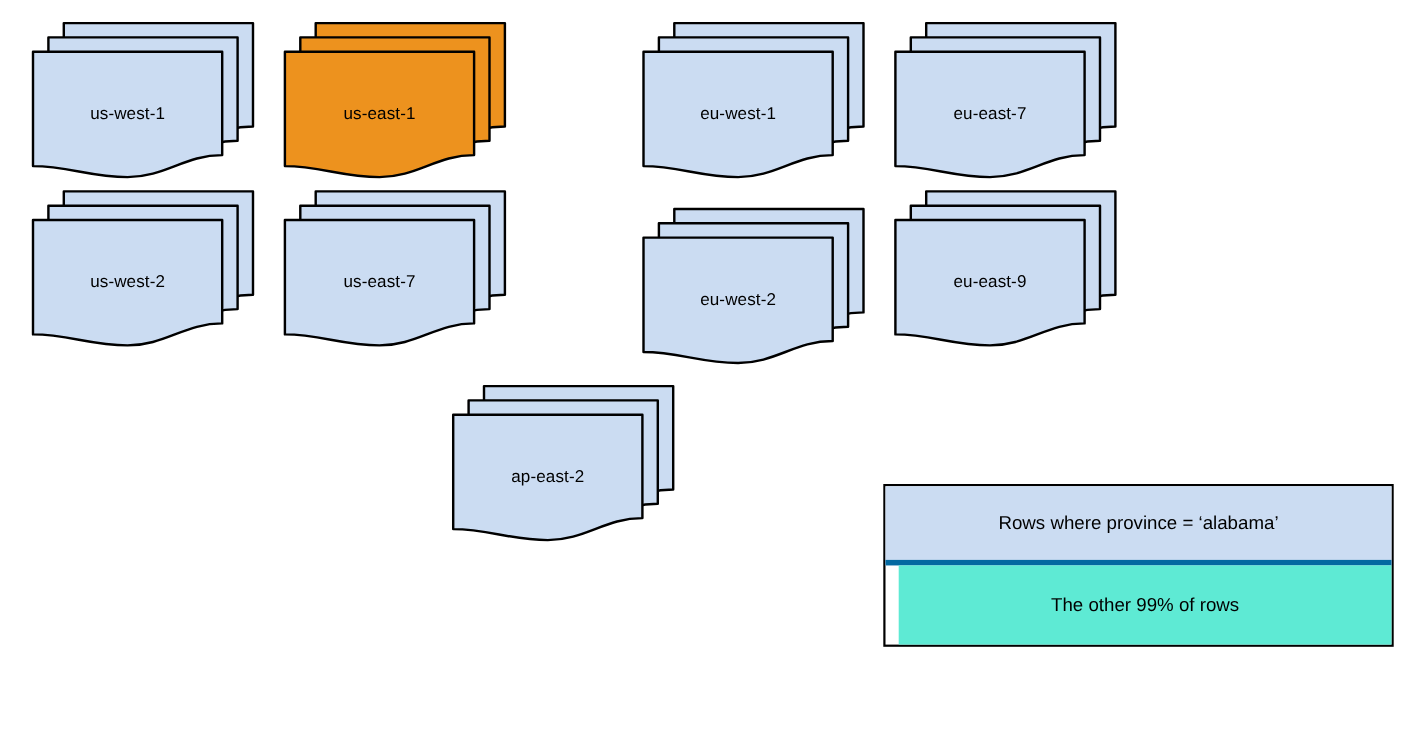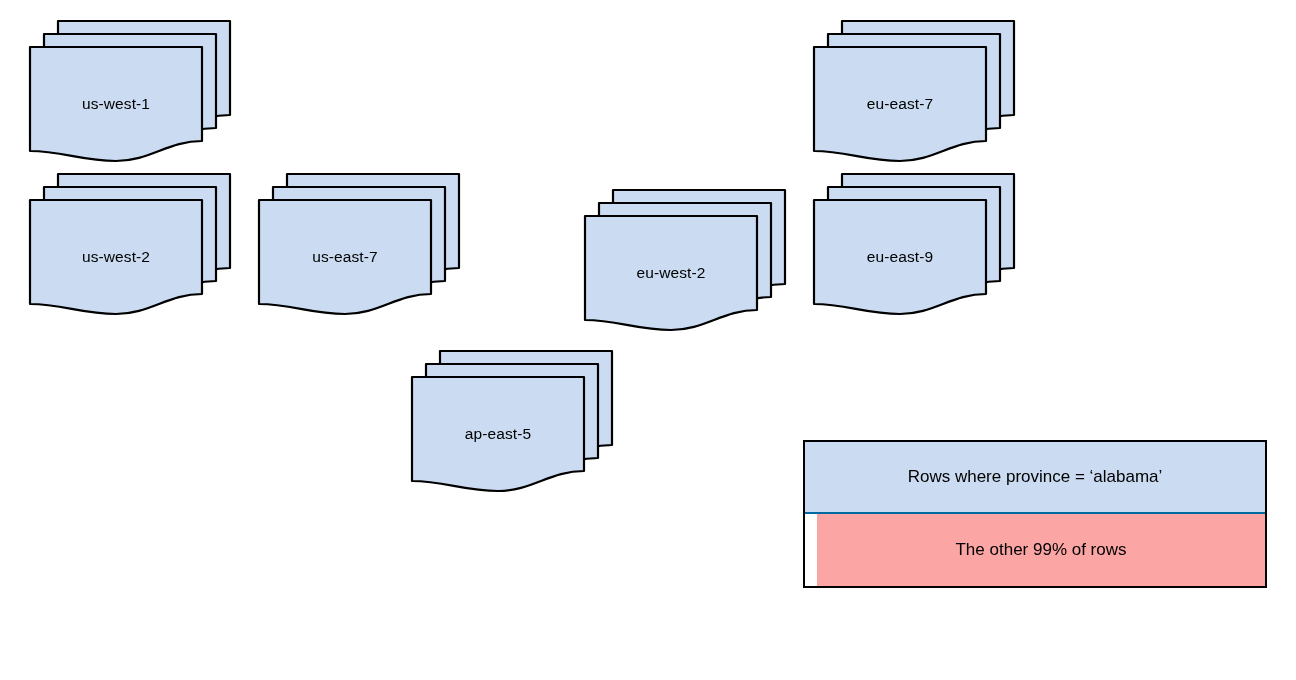--- a/index.html
+++ b/index.html
@@ -71,24 +71,24 @@
     display: flex;
     align-items: center;
     justify-content: center;
     font-size: 17px;
     color: #000000;
     box-sizing: border-box;
     white-space: nowrap;
   }
   .legend-row-included {
     background: #CBDCF2;
-    border-bottom: 2px solid #0369a1;
+    border-bottom: 5px solid #0369a1;
   }
   .legend-row-other {
-    background: #fca5a5;
+    background: #5eead4;
     margin-left: 12px;
   }
 </style>
 </head>
 <body>
 
 <div id="canvas">
 
   <div class="doc-stack" style="left: 8px; top: 19px;">
       <div class="sheet sheet-back">
@@ -101,20 +101,56 @@
           <path d="M 2 2 L 174 2 L 174 96 C 140 96 122 116 88 116 C 54 116 34 106 2 106 Z" fill="#CBDCF2" stroke="#000000" stroke-width="2.2" stroke-linejoin="round"></path>
         </svg>
       </div>
       <div class="sheet sheet-front">
         <svg viewBox="0 0 176 118" xmlns="http://www.w3.org/2000/svg">
           <path d="M 2 2 L 174 2 L 174 96 C 140 96 122 116 88 116 C 54 116 34 106 2 106 Z" fill="#CBDCF2" stroke="#000000" stroke-width="2.2" stroke-linejoin="round"></path>
         </svg>
       </div>
       <div class="doc-label">us-west-1</div>
     </div>
+    <div class="doc-stack" style="left: 237px; top: 19px;">
+      <div class="sheet sheet-back">
+        <svg viewBox="0 0 176 118" xmlns="http://www.w3.org/2000/svg">
+          <path d="M 2 2 L 174 2 L 174 96 C 140 96 122 116 88 116 C 54 116 34 106 2 106 Z" fill="#ED921E" stroke="#000000" stroke-width="2.2" stroke-linejoin="round"></path>
+        </svg>
+      </div>
+      <div class="sheet sheet-mid">
+        <svg viewBox="0 0 176 118" xmlns="http://www.w3.org/2000/svg">
+          <path d="M 2 2 L 174 2 L 174 96 C 140 96 122 116 88 116 C 54 116 34 106 2 106 Z" fill="#ED921E" stroke="#000000" stroke-width="2.2" stroke-linejoin="round"></path>
+        </svg>
+      </div>
+      <div class="sheet sheet-front">
+        <svg viewBox="0 0 176 118" xmlns="http://www.w3.org/2000/svg">
+          <path d="M 2 2 L 174 2 L 174 96 C 140 96 122 116 88 116 C 54 116 34 106 2 106 Z" fill="#ED921E" stroke="#000000" stroke-width="2.2" stroke-linejoin="round"></path>
+        </svg>
+      </div>
+      <div class="doc-label">us-east-1</div>
+    </div>
+    <div class="doc-stack" style="left: 563px; top: 19px;">
+      <div class="sheet sheet-back">
+        <svg viewBox="0 0 176 118" xmlns="http://www.w3.org/2000/svg">
+          <path d="M 2 2 L 174 2 L 174 96 C 140 96 122 116 88 116 C 54 116 34 106 2 106 Z" fill="#CBDCF2" stroke="#000000" stroke-width="2.2" stroke-linejoin="round"></path>
+        </svg>
+      </div>
+      <div class="sheet sheet-mid">
+        <svg viewBox="0 0 176 118" xmlns="http://www.w3.org/2000/svg">
+          <path d="M 2 2 L 174 2 L 174 96 C 140 96 122 116 88 116 C 54 116 34 106 2 106 Z" fill="#CBDCF2" stroke="#000000" stroke-width="2.2" stroke-linejoin="round"></path>
+        </svg>
+      </div>
+      <div class="sheet sheet-front">
+        <svg viewBox="0 0 176 118" xmlns="http://www.w3.org/2000/svg">
+          <path d="M 2 2 L 174 2 L 174 96 C 140 96 122 116 88 116 C 54 116 34 106 2 106 Z" fill="#CBDCF2" stroke="#000000" stroke-width="2.2" stroke-linejoin="round"></path>
+        </svg>
+      </div>
+      <div class="doc-label">eu-west-1</div>
+    </div>
     <div class="doc-stack" style="left: 792px; top: 19px;">
       <div class="sheet sheet-back">
         <svg viewBox="0 0 176 118" xmlns="http://www.w3.org/2000/svg">
           <path d="M 2 2 L 174 2 L 174 96 C 140 96 122 116 88 116 C 54 116 34 106 2 106 Z" fill="#CBDCF2" stroke="#000000" stroke-width="2.2" stroke-linejoin="round"></path>
         </svg>
       </div>
       <div class="sheet sheet-mid">
         <svg viewBox="0 0 176 118" xmlns="http://www.w3.org/2000/svg">
           <path d="M 2 2 L 174 2 L 174 96 C 140 96 122 116 88 116 C 54 116 34 106 2 106 Z" fill="#CBDCF2" stroke="#000000" stroke-width="2.2" stroke-linejoin="round"></path>
         </svg>
@@ -207,21 +243,21 @@
       <div class="sheet sheet-mid">
         <svg viewBox="0 0 176 118" xmlns="http://www.w3.org/2000/svg">
           <path d="M 2 2 L 174 2 L 174 96 C 140 96 122 116 88 116 C 54 116 34 106 2 106 Z" fill="#CBDCF2" stroke="#000000" stroke-width="2.2" stroke-linejoin="round"></path>
         </svg>
       </div>
       <div class="sheet sheet-front">
         <svg viewBox="0 0 176 118" xmlns="http://www.w3.org/2000/svg">
           <path d="M 2 2 L 174 2 L 174 96 C 140 96 122 116 88 116 C 54 116 34 106 2 106 Z" fill="#CBDCF2" stroke="#000000" stroke-width="2.2" stroke-linejoin="round"></path>
         </svg>
       </div>
-      <div class="doc-label">ap-east-5</div>
+      <div class="doc-label">ap-east-2</div>
     </div>
     <div class="legend">
     <div class="legend-row legend-row-included">
       <span>Rows where province = ‘alabama’</span>
     </div>
     <div class="legend-row legend-row-other">
       <span>The other 99% of rows</span>
     </div>
   </div>
 </div>

